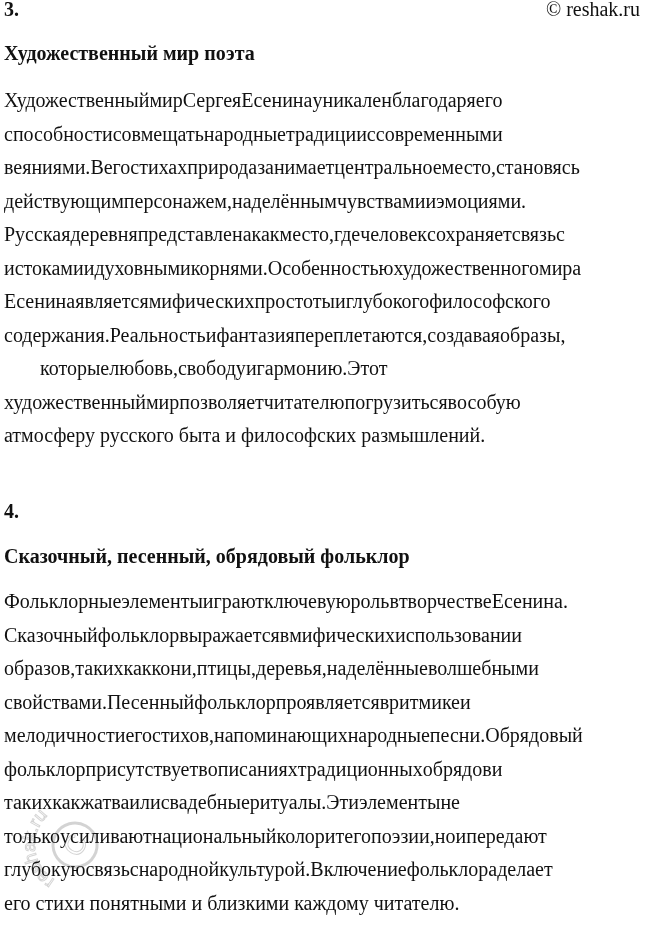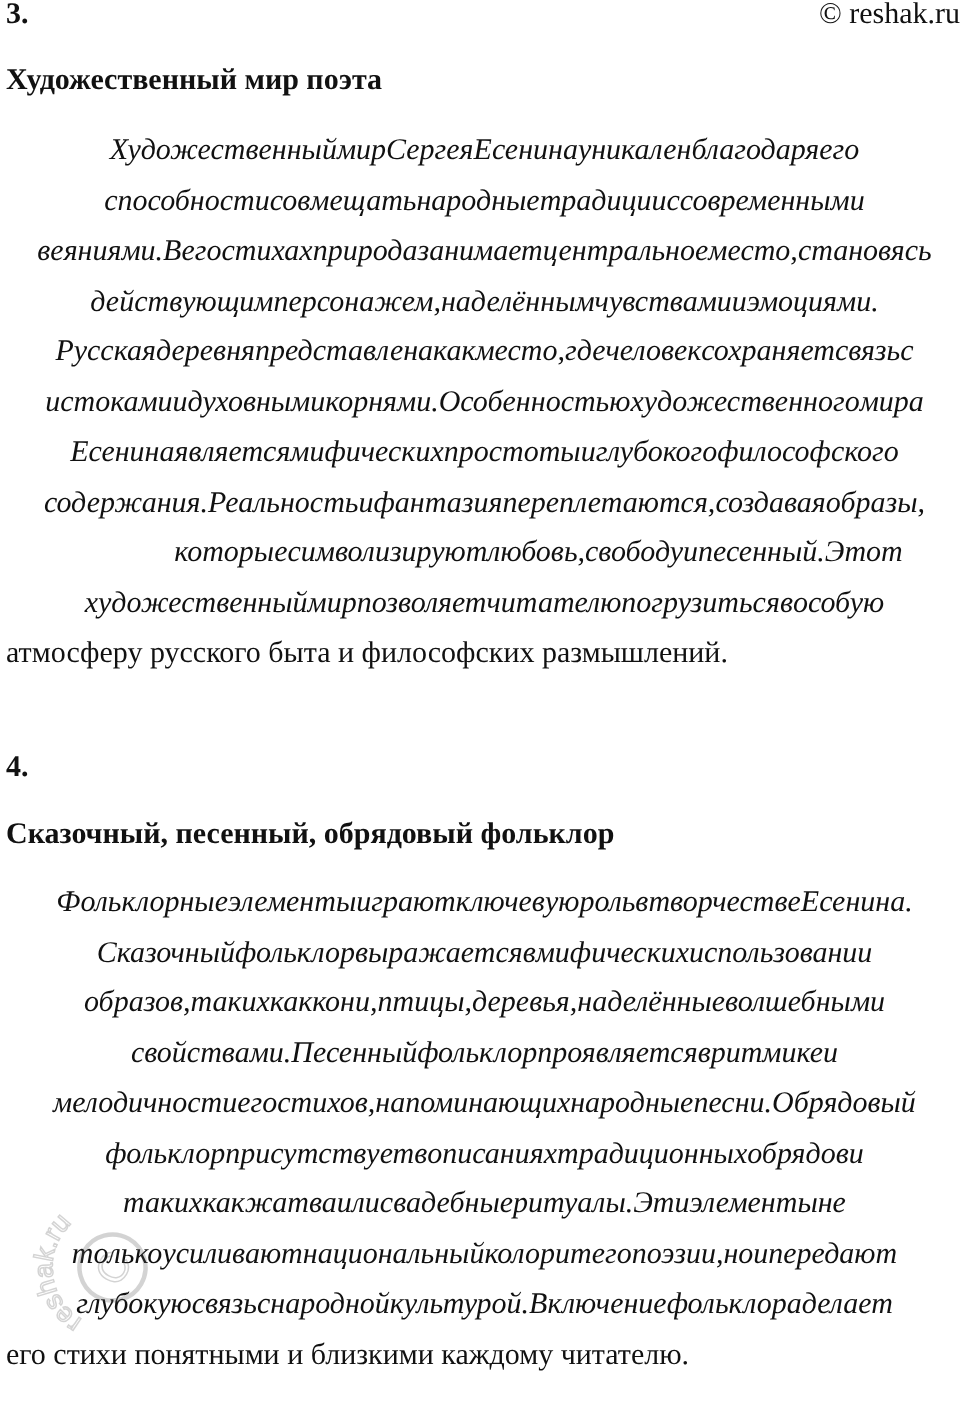--- a/index.html
+++ b/index.html
@@ -4,21 +4,21 @@
 <style>
   html, body { margin:0; padding:0; background:#fff; }
   body { width:646px; height:944px; position:relative; overflow:hidden;
          font-family:"Liberation Serif", serif; color:#111; }
   .num { position:absolute; left:4px; font-weight:bold; font-size:20px; }
   .wm { position:absolute; right:6px; top:-2px; font-size:20px; }
   .h { position:absolute; left:4px; font-weight:bold; font-size:20px; }
   .line { position:absolute; left:4px; width:638px; font-size:20px; line-height:24px;
           text-align:justify; text-align-last:justify; white-space:nowrap; }
   .line.last { text-align-last:left; }
-  .line span.j { display:flex; justify-content:center;font-style:italic; }
+  .line span.j { display:flex; justify-content:flex-start; }
   .stamp { position:absolute; left:15px; top:785px; width:120px; height:120px;
            opacity:0.25; transform:rotate(-60deg); pointer-events:none; }
 </style>
 </head>
 <body>
 
 <div class="num" style="top:-2px;">3.</div>
 <div class="wm">© reshak.ru</div>
 <div class="h" style="top:42px;">Художественный мир поэта</div>
 
@@ -110,25 +110,24 @@
         <span>и</span>
         <span>фантазия</span>
         <span>переплетаются,</span>
         <span>создавая</span>
         <span>образы,</span>
       </span>
     </div>
     <div class="line" style="top: 356px; margin-left: 36px;">
       <span class="j">
         <span>которые</span>
-        <span>символизируют</span>
         <span>любовь,</span>
         <span>свободу</span>
         <span>и</span>
-        <span>песенный.</span>
+        <span>гармонию.</span>
         <span>Этот</span>
       </span>
     </div>
     <div class="line" style="top: 389.5px;">
       <span class="j">
         <span>художественный</span>
         <span>мир</span>
         <span>позволяет</span>
         <span>читателю</span>
         <span>погрузиться</span>

